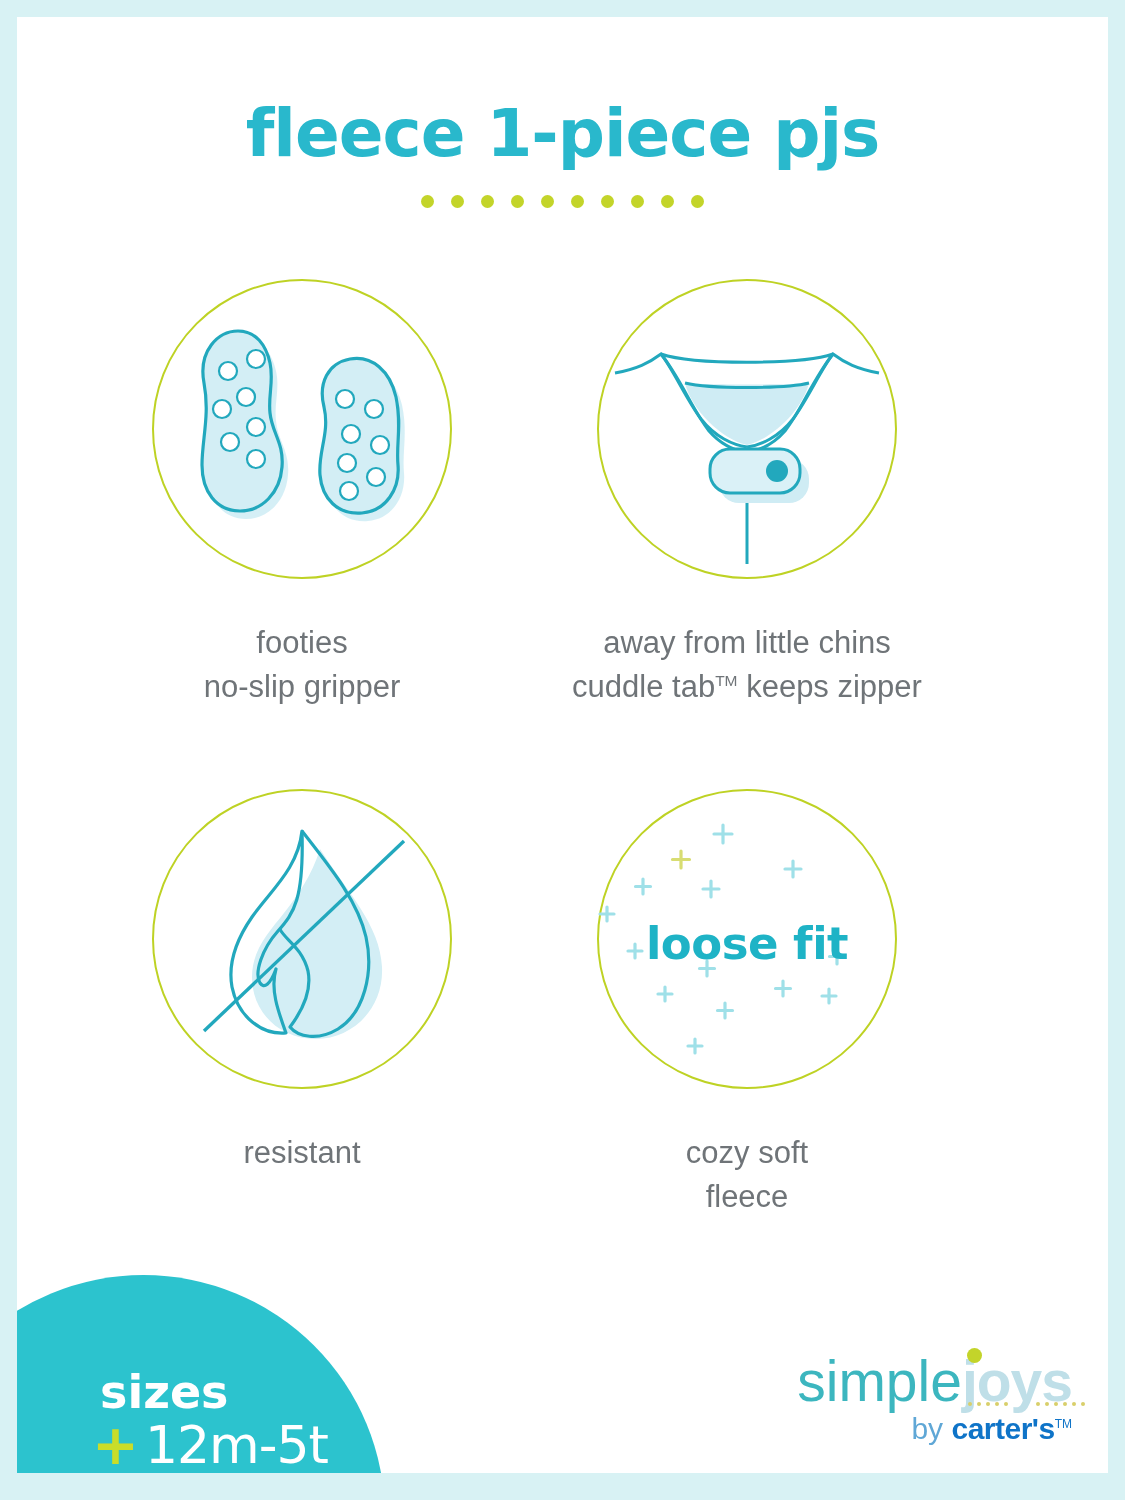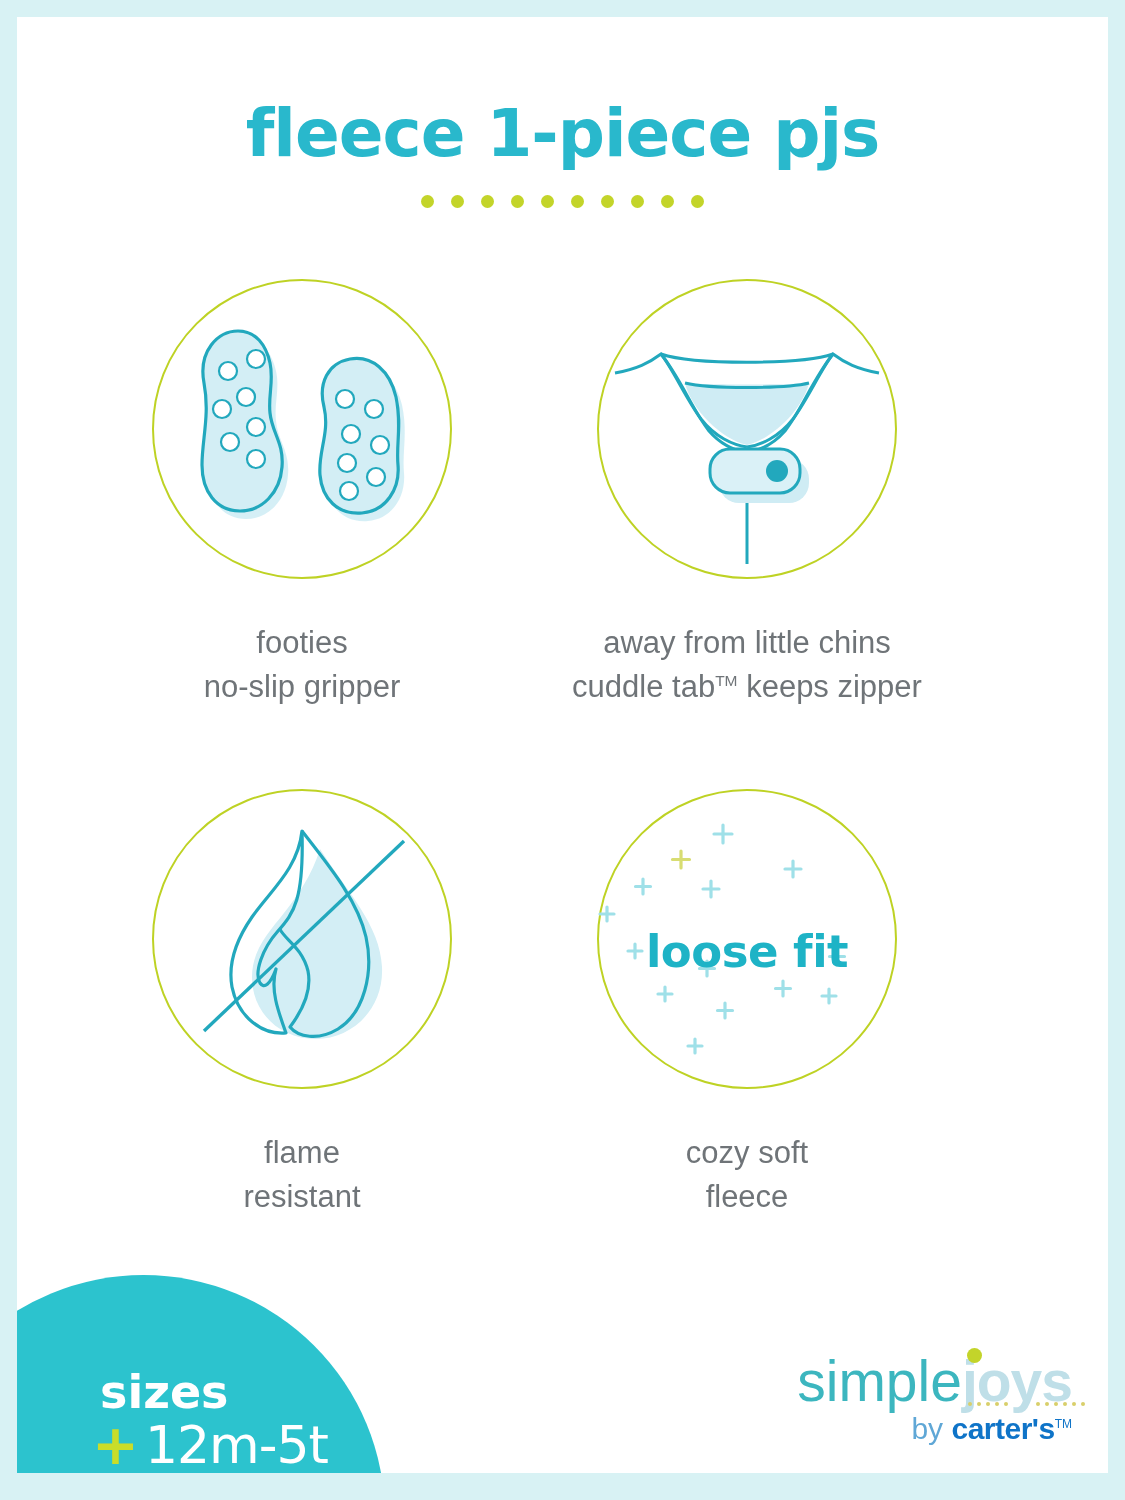--- a/index.html
+++ b/index.html
@@ -97,21 +97,21 @@
     margin-top:42px;
     font-size:31px;
     line-height:1.42;
     color:#6f7478;
     font-family:"Liberation Sans", sans-serif;
   }
   .caption sup { font-size:0.5em; vertical-align:super; }
 
   .loosefit-text {
     position:absolute;
-    left:0; top:12px;
+    left:0; top:4px;
     width:300px; height:300px;
     display:flex;
     align-items:center;
     justify-content:center;
     font-size:45px;
     font-weight:bold;
     letter-spacing:-0.5px;
     color:#1eb3c6;
     font-family:"DejaVu Sans", sans-serif;
   }
@@ -340,21 +340,20 @@
                      C118 196 112 200 108 194 C102 184 110 160 126 142
                      C142 124 152 110 150 42 Z" fill="none" stroke="#22a8bd" stroke-width="3.2" stroke-linejoin="round"></path>
             <path d="M150 42 C178 78 206 112 214 148 C222 184 212 224 186 240
                      C166 252 146 248 138 238 C150 222 160 202 156 182
                      C150 158 132 150 128 140" fill="none" stroke="#22a8bd" stroke-width="3.2" stroke-linejoin="round"></path>
 
             <line x1="52" y1="242" x2="252" y2="52" stroke="#22a8bd" stroke-width="3.4"></line>
           </svg>
         </div>
         <div class="caption">
-          <div>flame</div>
           <div>resistant</div>
         </div>
       </div>
 
       <div class="cell c3">
         <div class="circ-wrap">
           <div class="circ-ring"></div>
           <svg viewBox="0 0 300 300">
             <g stroke="#9fe0e8" stroke-width="3.2" stroke-linecap="round">
               <path d="M126 36 v18 M117 45 h18"></path>

